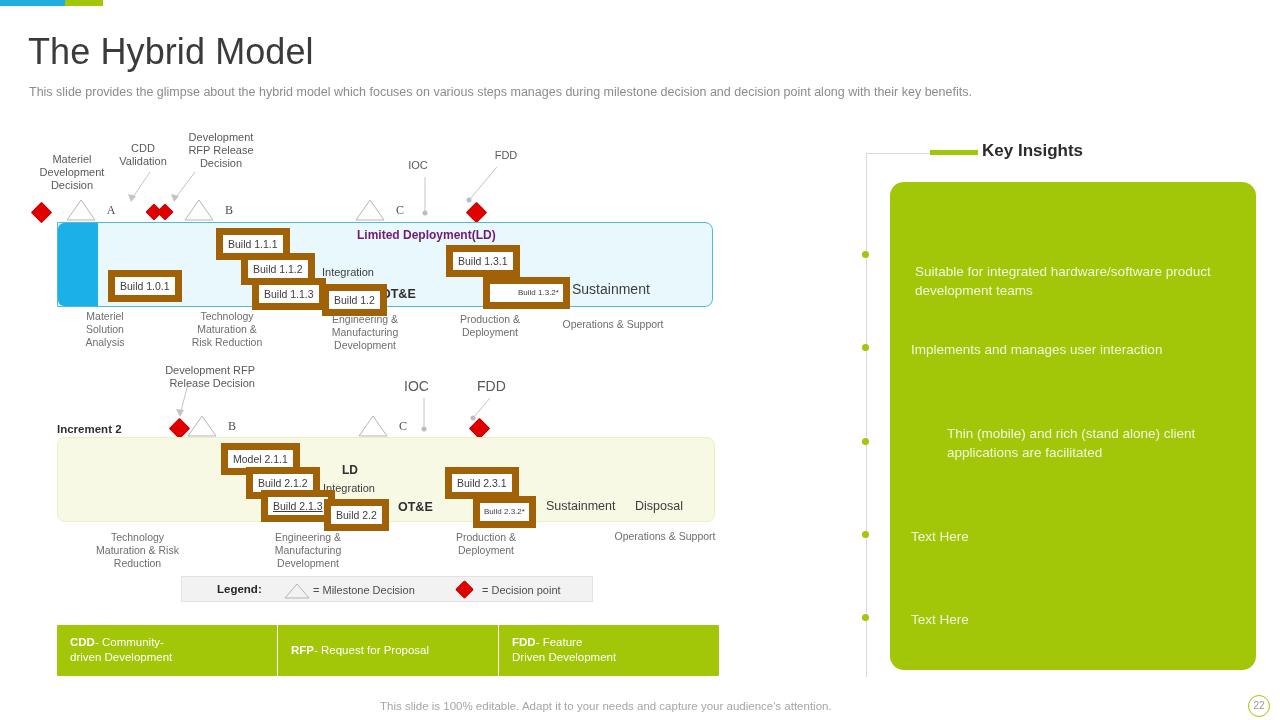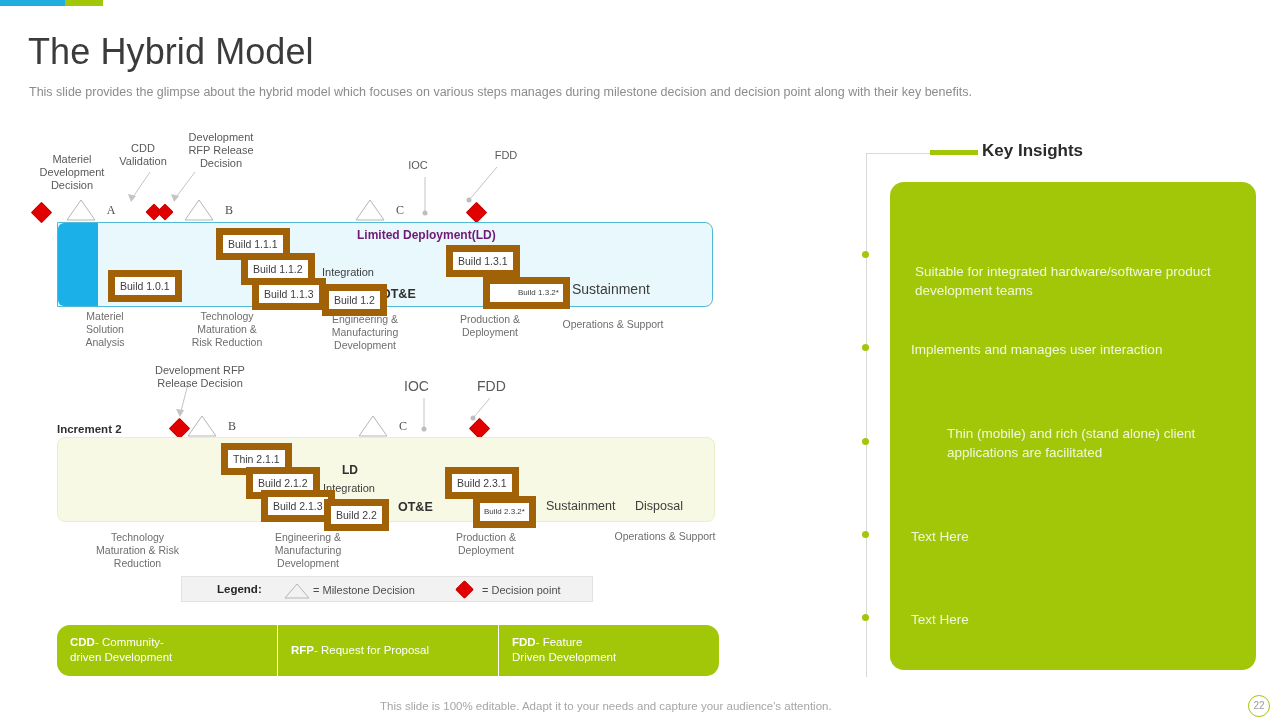--- a/index.html
+++ b/index.html
@@ -56,21 +56,21 @@
     background:#F7F9E4;border:1px solid #EAEFC6;border-radius:8px;
     box-sizing:border-box;
   }
 
   
   #legend{left:181px;top:576px;width:412px;height:26px;background:#F2F2F2;border:1px solid #E2E2E2;box-sizing:border-box;}
   #legend .ltext{font-size:11px;color:#4D4D4D;}
   #legend .ltitle{font-size:11.5px;color:#262626;font-weight:bold;}
 
   
-  #acrobar{left:57px;top:625px;width:662px;height:51px;display:flex;border-radius:13px;overflow:hidden;}
+  #acrobar{left:57px;top:625px;width:662px;height:51px;display:flex;border-radius:1px;overflow:hidden;}
   #acrobar .cell{flex:1;background:#A2C708;color:#FFFFFF;font-size:11.5px;line-height:15px;
                  padding:10px 0 0 13px;box-sizing:border-box;border-right:1px solid #ffffff;}
   #acrobar .cell:last-child{border-right:none;}
   #acrobar .cell b{font-weight:bold;}
 
   
   #insights-title{left:982px;top:141px;font-size:17px;font-weight:bold;color:#2B2B2B;}
   #insights-dash{left:930px;top:150px;width:48px;height:5px;background:#A2C708;}
   #green-card{left:890px;top:182px;width:366px;height:488px;background:#A2C708;border-radius:14px;}
   .ins-text{color:#F2F7DE;font-size:13.5px;line-height:19px;width:300px;}
@@ -188,21 +188,21 @@
   <div>Engineering &amp;</div>
   <div>Manufacturing</div>
   <div>Development</div>
 </div>
 <div class="abs phase" style="left:440px;top:313px;width:100px;">
   <div>Production &amp;</div>
   <div>Deployment</div>
 </div>
 <div class="abs phase" style="left:551px;top:318px;width:124px;">Operations &amp; Support</div>
 
-<div class="abs lbl" style="left:145px;top:364px;width:110px;">
+<div class="abs lbl" style="left:145px;top:364px;width:110px;text-align:right;">
   <div>Development RFP</div>
   <div>Release Decision</div>
 </div>
 <div class="abs" style="left:404px;top:378px;font-size:14px;color:#595959;">IOC</div>
 <div class="abs" style="left:477px;top:378px;font-size:14px;color:#595959;">FDD</div>
 
 <div class="abs lbl-left" style="left:57px;top:423px;font-weight:bold;font-size:11.5px;color:#2F2F2F;">Increment 2</div>
 
 <div class="abs dia" style="left:172px;top:421px;"></div>
 <div class="abs dia" style="left:472px;top:421px;"></div>
@@ -221,23 +221,23 @@
 </div>
 
 <div class="abs" id="inc2-band"></div>
 
 <div class="abs" style="left:342px;top:463px;font-size:12px;font-weight:bold;color:#2F2F2F;">LD</div>
 <div class="abs" style="left:323px;top:482px;font-size:11px;color:#3D3D3D;">Integration</div>
 <div class="abs" style="left:398px;top:500px;font-size:12.5px;font-weight:bold;color:#2F2F2F;">OT&amp;E</div>
 <div class="abs" style="left:546px;top:499px;font-size:12.5px;color:#3D3D3D;">Sustainment</div>
 <div class="abs" style="left:635px;top:499px;font-size:12.5px;color:#3D3D3D;">Disposal</div>
 
-<div class="abs build" style="left:221px;top:443px;">Thin 2.1.1</div>
+<div class="abs build" style="left:221px;top:443px;">Model 2.1.1</div>
 <div class="abs build" style="left:246px;top:467px;">Build 2.1.2</div>
-<div class="abs build" style="left:261px;top:490px;">Build 2.1.3</div>
+<div class="abs build" style="left:261px;top:490px;text-decoration:underline;">Build 2.1.3</div>
 <div class="abs build" style="left:324px;top:499px;">Build 2.2</div>
 <div class="abs build" style="left:445px;top:467px;">Build 2.3.1</div>
 <div class="abs build small" style="left:473px;top:496px;">Build 2.3.2*</div>
 
 <div class="abs phase" style="left:80px;top:531px;width:115px;">
   <div>Technology</div>
   <div>Maturation &amp; Risk</div>
   <div>Reduction</div>
 </div>
 <div class="abs phase" style="left:248px;top:531px;width:120px;">

